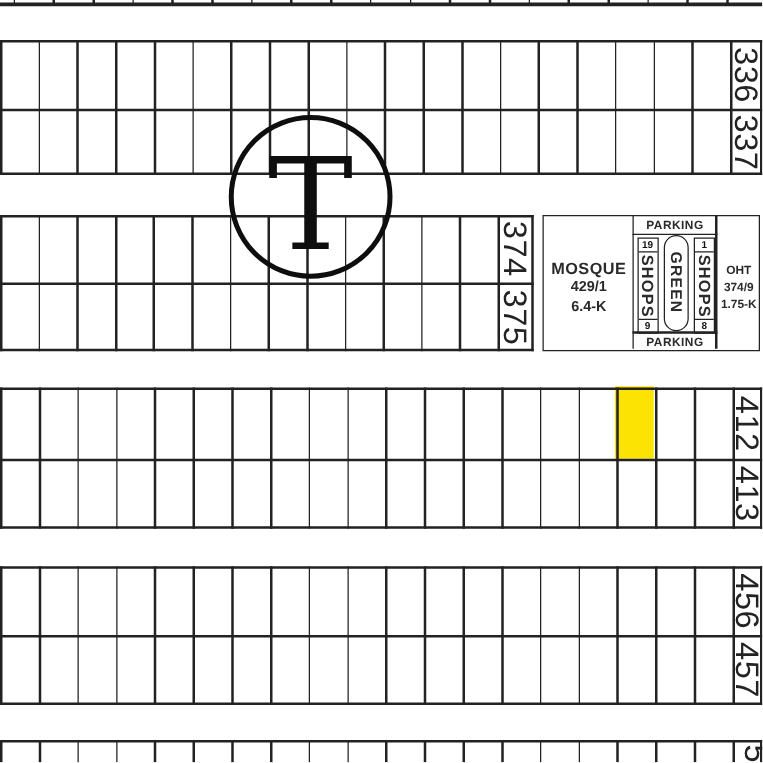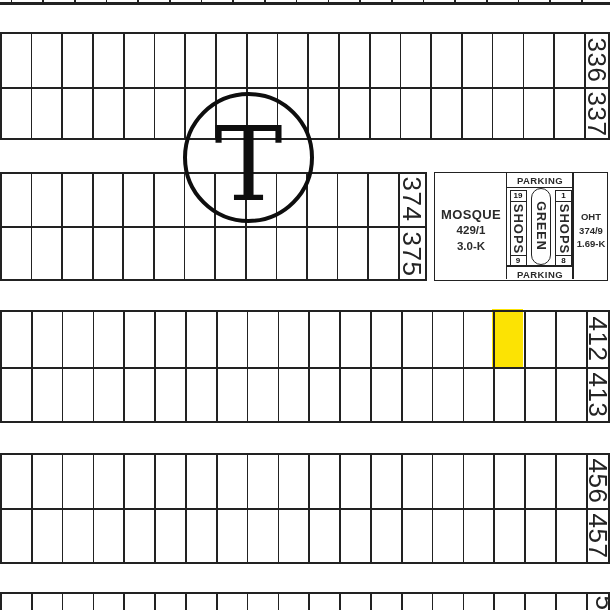--- a/index.html
+++ b/index.html
@@ -191,21 +191,21 @@
   <div class="blabel" style="left:558px;top:380px;">413</div>
   <div class="blabel" style="left:558px;top:465.5px;">456</div>
   <div class="blabel" style="left:558px;top:521px;">457</div>
   <div class="blabel" style="left:565px;top:588px;">5</div>
 
   <div class="mosque-outer"></div>
 
   <div class="txtcol mosque-text">
     <span class="l1">MOSQUE</span>
     <span class="l2">429/1</span>
-    <span class="l2">3.0-K</span>
+    <span class="l2">6.4-K</span>
   </div>
 
   <div class="parking-label" style="top:175px;">PARKING</div>
   <div class="parking-label" style="top:268.5px;">PARKING</div>
 
   <div class="shopstrip" style="left:509.5px;">
     <div class="numbox numtop">19</div>
     <span class="vtext" style="font-size:13px;">SHOPS</span>
     <div class="numbox numbot">9</div>
   </div>
@@ -216,20 +216,20 @@
 
   <div class="shopstrip" style="left:555px;">
     <div class="numbox numtop">1</div>
     <span class="vtext" style="font-size:13px;">SHOPS</span>
     <div class="numbox numbot">8</div>
   </div>
 
   <div class="txtcol oht-text">
     <span>OHT</span>
     <span>374/9</span>
-    <span>1.69-K</span>
+    <span>1.75-K</span>
   </div>
 
   <div class="tcircle">
     <span class="tglyph">T</span>
   </div>
 
 </div>
 
 </body></html>

